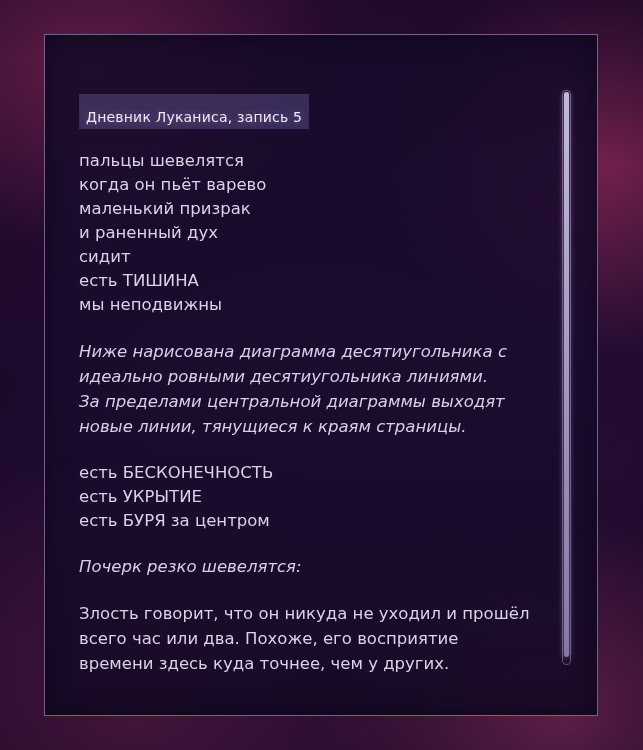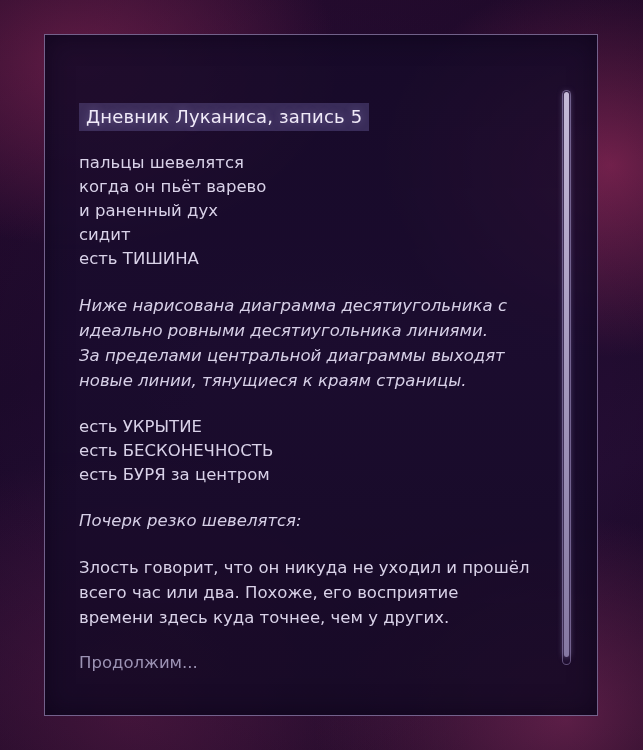--- a/index.html
+++ b/index.html
@@ -52,25 +52,25 @@
     left: 34px;
     top: 52px;
     right: 60px;
     bottom: 30px;
     overflow: hidden;
   }
 
   .entry-title {
     display: inline-block;
     color: #f0eaf8;
-    font-size: 18px;
+    font-size: 14px;
     letter-spacing: 0.2px;
     background: rgba(86,72,128,0.55);
-    padding: 3px 7px 4px 7px;
-    margin: 16px 0 20px 0;
+    padding: 15px 7px 4px 7px;
+    margin: 7px 0 20px 0;
     text-shadow: 0 0 8px rgba(200,180,255,0.35);
     font-weight: normal;
   }
 
   .lines {
     color: #d9d2e8;
     font-size: 16.5px;
     line-height: 24px;
   }
   .lines .ln {
@@ -162,39 +162,41 @@
 
   <div class="panel">
 
     <div class="panel-inner">
 
       <div class="entry-title">Дневник Луканиса, запись 5</div>
 
       <div class="lines">
         <span class="ln">пальцы шевелятся</span>
         <span class="ln">когда он пьёт варево</span>
+        <span class="ln">маленький призрак</span>
         <span class="ln">и раненный дух</span>
         <span class="ln">сидит</span>
         <span class="ln">есть ТИШИНА</span>
+        <span class="ln">мы неподвижны</span>
       </div>
 
       <div class="block-gap"></div>
 
       <div class="italic-block">
         <span class="ln">Ниже нарисована диаграмма десятиугольника с</span>
         <span class="ln">идеально ровными десятиугольника линиями.</span>
         <span class="ln">За пределами центральной диаграммы выходят</span>
         <span class="ln">новые линии, тянущиеся к краям страницы.</span>
       </div>
 
       <div class="block-gap"></div>
 
       <div class="caps-block">
+        <span class="ln">есть БЕСКОНЕЧНОСТЬ</span>
         <span class="ln">есть УКРЫТИЕ</span>
-        <span class="ln">есть БЕСКОНЕЧНОСТЬ</span>
         <span class="ln">есть БУРЯ за центром</span>
       </div>
 
       <div class="block-gap"></div>
 
       <div class="note-italic">Почерк резко шевелятся:</div>
 
       <div class="block-gap"></div>
 
       <div class="para">

